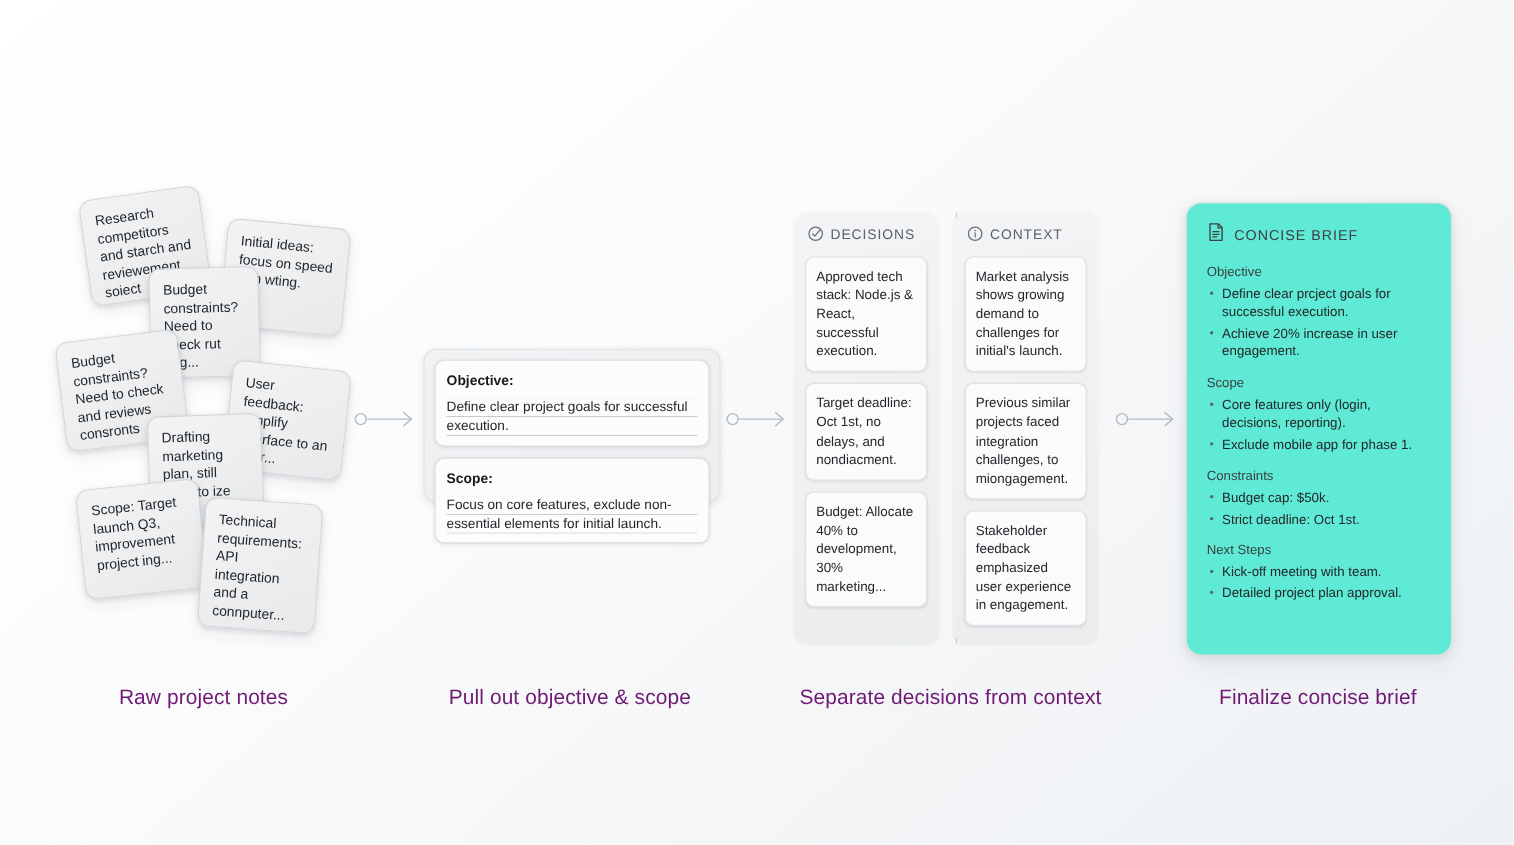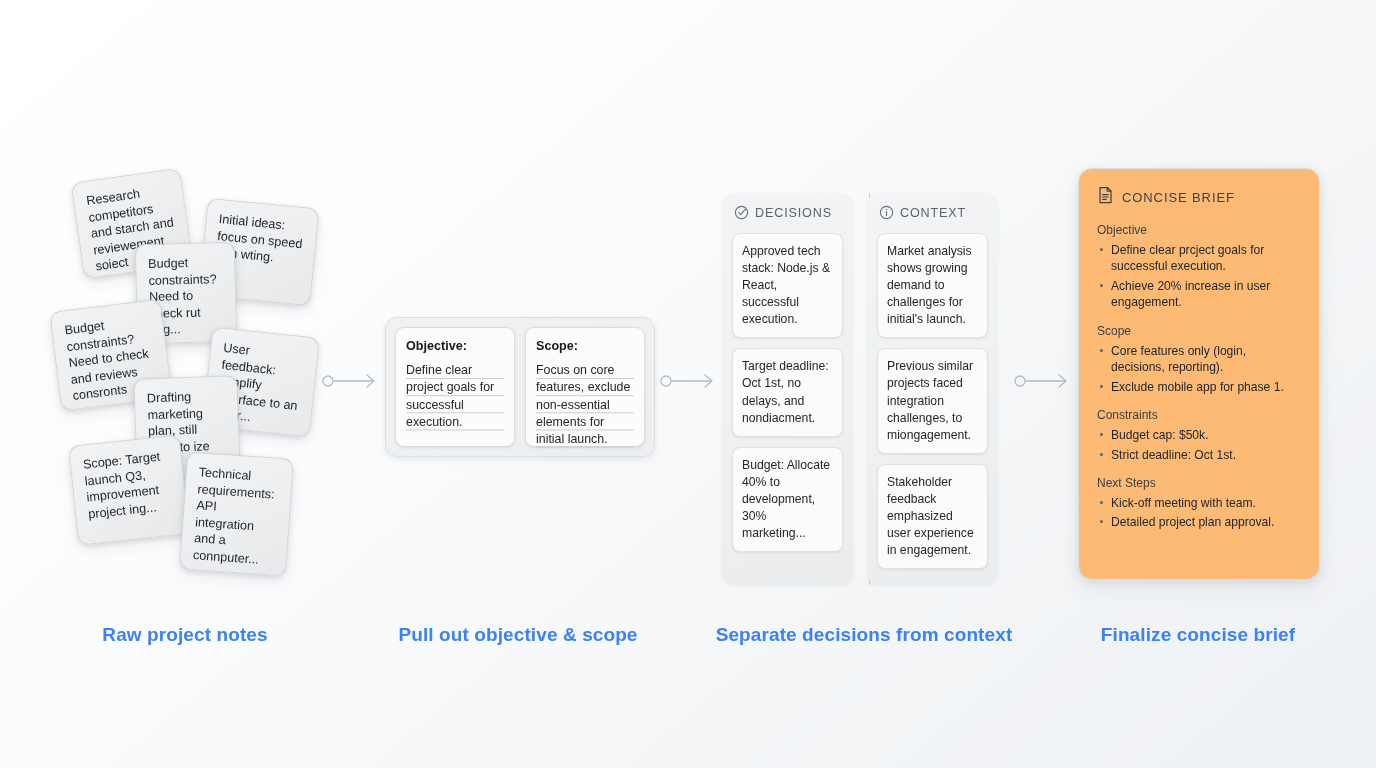--- a/index.html
+++ b/index.html
@@ -20,22 +20,22 @@
   .stage-root {
     position: absolute;
     inset: 0;
   }
 
   
   .caption {
     position: absolute;
     top: 624px;
     font-size: 19px;
-    font-weight: 700;
-    color: #3b82f6;
+    font-weight: 400;
+    color: #701a75;
     text-align: center;
     letter-spacing: 0.1px;
     white-space: nowrap;
   }
   .caption.c1 { left: 0px;   width: 370px; }
   .caption.c2 { left: 333px; width: 370px; }
   .caption.c3 { left: 679px; width: 370px; }
   .caption.c4 { left: 1013px;width: 370px; }
 
   
@@ -87,20 +87,21 @@
     top: 317px;
     width: 270px;
     height: 140px;
     background: linear-gradient(155deg, #f1f2f4 0%, #eceef0 100%);
     border: 1px solid #dcdfe2;
     border-radius: 12px;
     box-shadow: 0 2px 6px rgba(40,48,56,0.10);
     display: flex;
     gap: 10px;
     padding: 9px;
+    flex-direction: column;
   }
   .os-card {
     flex: 1 1 0;
     background: #fcfcfd;
     border: 1px solid #dadde0;
     border-radius: 9px;
     box-shadow: 0 1px 3px rgba(40,48,56,0.10);
     padding: 10px 10px 8px 10px;
     font-size: 12.4px;
     line-height: 1.38;
@@ -173,24 +174,24 @@
     color: #23272b;
     min-height: 76px;
   }
   .dc-card.tall { min-height: 96px; }
   .dc-card:last-child { margin-bottom: 0; }
 
   
   .brief {
     position: absolute;
     left: 1078px;
-    top: 168px;
+    top: 184px;
     width: 242px;
     height: 412px;
-    background: #fdba74;
+    background: #5eead4;
     border: 1px solid #dcdfe2;
     border-radius: 14px;
     box-shadow: 0 2px 8px rgba(40,48,56,0.10), 0 10px 24px rgba(40,48,56,0.06);
     padding: 17px 18px;
   }
   .brief-head {
     display: flex;
     align-items: center;
     gap: 8px;
     margin-bottom: 15px;

